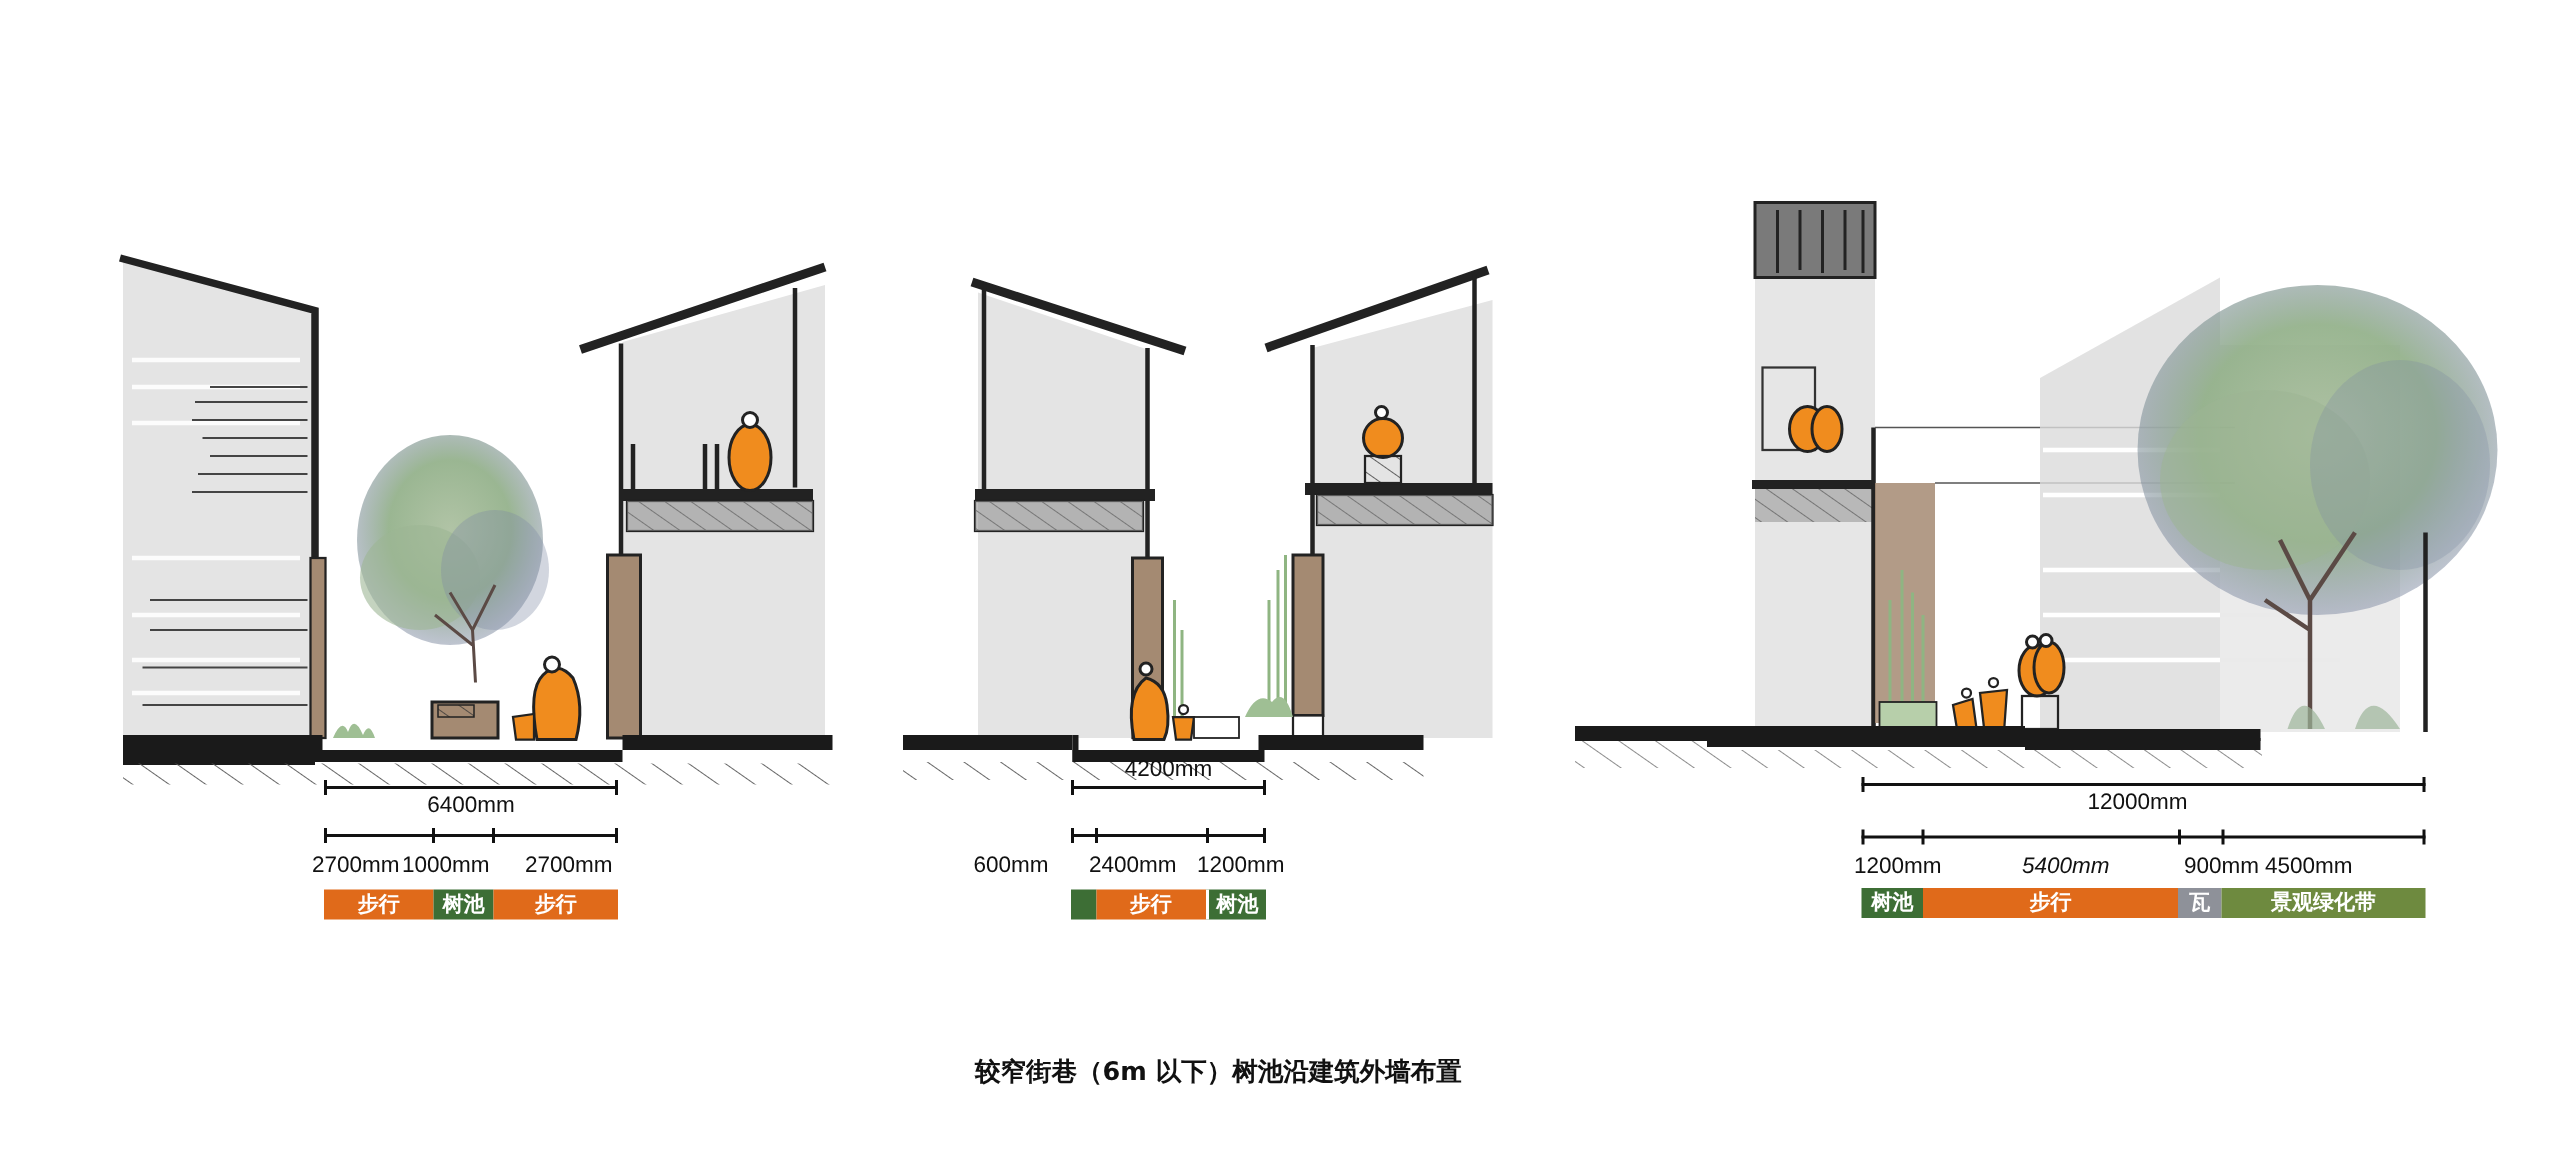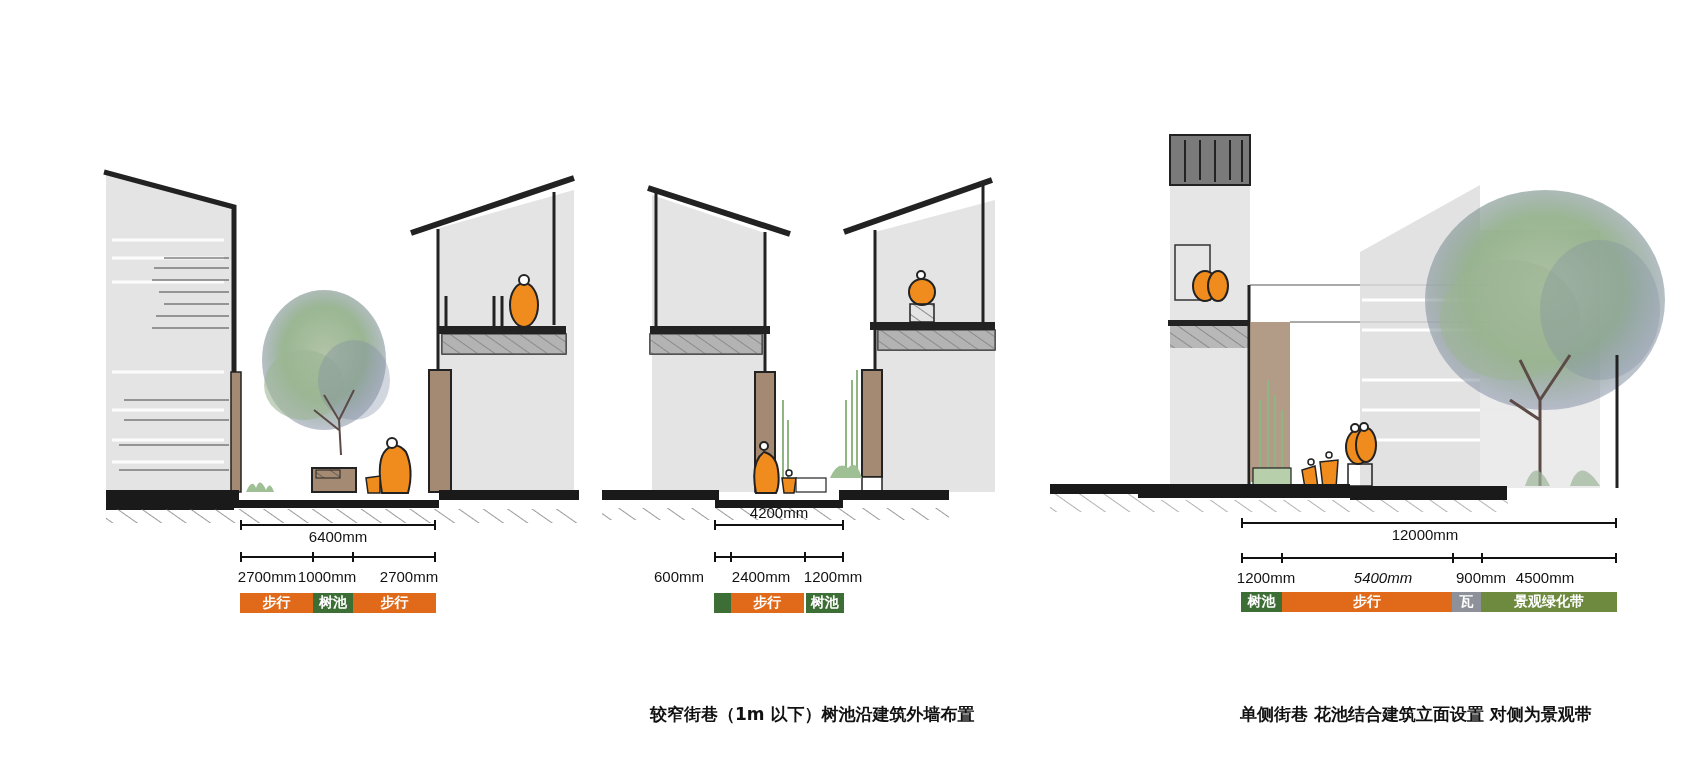--- a/index.html
+++ b/index.html
@@ -2,34 +2,34 @@
 <html><head>
 <meta charset="utf-8">
 <style>
   html,body{margin:0;padding:0;background:#ffffff;}
   body{width:1700px;height:777px;position:relative;overflow:hidden;font-family:"Liberation Sans","DejaVu Sans",sans-serif;color:#111;}
   .panel{position:absolute;top:0;height:777px;}
   svg.section{position:absolute;left:0;top:0;overflow:visible;}
   .dim-line{position:absolute;height:2px;background:#111;}
   .dim-tick{position:absolute;width:2px;height:10px;background:#111;top:-4px;}
   .dim-total{position:absolute;font-size:15px;text-align:center;color:#111;}
-  .dim-seg{position:absolute;font-size:15px;text-align:center;color:#111;white-space:nowrap;}
+  .dim-seg{position:absolute;font-size:15px;color:#111;white-space:nowrap;}
   .band{position:absolute;height:20px;display:flex;}
   .band-seg{height:20px;display:flex;align-items:center;justify-content:center;color:#fff;font-weight:bold;font-size:14px;font-family:"DejaVu Sans",sans-serif;overflow:hidden;white-space:nowrap;}
   .caption{position:absolute;top:703px;font-size:17px;font-weight:bold;white-space:nowrap;font-family:"DejaVu Sans",sans-serif;color:#111;}
 </style>
 </head>
 <body>
 
 
 
 <defs-holder></defs-holder>
 
 
-<div class="panel" style="left:0;width:580px;margin-left:24px;">
+<div class="panel" style="left:0;width:580px;">
   <svg class="section" width="580" height="520">
     <defs>
       <pattern id="hatch" width="14" height="14" patternUnits="userSpaceOnUse" patternTransform="rotate(-55)">
         <line x1="0" y1="0" x2="0" y2="14" stroke="#555" stroke-width="1.2"></line>
       </pattern>
       <pattern id="hatch2" width="10" height="10" patternUnits="userSpaceOnUse" patternTransform="rotate(-55)">
         <line x1="0" y1="0" x2="0" y2="10" stroke="#333" stroke-width="1"></line>
       </pattern>
       <radialGradient id="treeG" cx="50%" cy="45%" r="55%">
         <stop offset="0%" stop-color="#a8bd9c"></stop>
@@ -220,21 +220,21 @@
     </div>
     <div class="dim-seg" style="left:49px;top:568px;width:60px;">600mm</div>
     <div class="dim-seg" style="left:126px;top:568px;width:70px;">2400mm</div>
     <div class="dim-seg" style="left:198px;top:568px;width:70px;">1200mm</div>
   </div>
   <div class="band" style="left:114px;top:593px;width:130px;">
     <div class="band-seg" style="width:17px;background:#3d6e35;"></div>
     <div class="band-seg" style="width:74px;background:#e06a1a;">步行</div>
     <div class="band-seg" style="width:39px;background:#3d6e35;border-left:2px solid #fff;">树池</div>
   </div>
-  <div class="caption" style="left:50px;">较窄街巷（1m 以下）树池沿建筑外墙布置</div>
+  <div class="caption" style="left:50px;">较窄街巷（6m 以下）树池沿建筑外墙布置</div>
 </div>
 
 
 <div class="panel" style="left:1130px;width:570px;">
   <svg class="section" width="570" height="520">
     <defs>
       <pattern id="hatchC" width="14" height="14" patternUnits="userSpaceOnUse" patternTransform="rotate(-55)">
         <line x1="0" y1="0" x2="0" y2="14" stroke="#666" stroke-width="1"></line>
       </pattern>
       <pattern id="hatchC2" width="10" height="10" patternUnits="userSpaceOnUse" patternTransform="rotate(-55)">
@@ -343,17 +343,16 @@
     <div class="dim-seg" style="left:218px;top:569px;width:70px;font-style:italic;">5400mm</div>
     <div class="dim-seg" style="left:326px;top:569px;width:50px;">900mm</div>
     <div class="dim-seg" style="left:380px;top:569px;width:70px;">4500mm</div>
   </div>
   <div class="band" style="left:111px;top:592px;width:376px;">
     <div class="band-seg" style="width:41px;background:#3d6e35;">树池</div>
     <div class="band-seg" style="width:170px;background:#e06a1a;">步行</div>
     <div class="band-seg" style="width:29px;background:#8e9199;">瓦</div>
     <div class="band-seg" style="width:136px;background:#6e8a3f;">景观绿化带</div>
   </div>
-  <div class="caption" style="left:110px;">单侧街巷 花池结合建筑立面设置 对侧为景观带</div>
 </div>
 
 
 
 
 </body></html>

